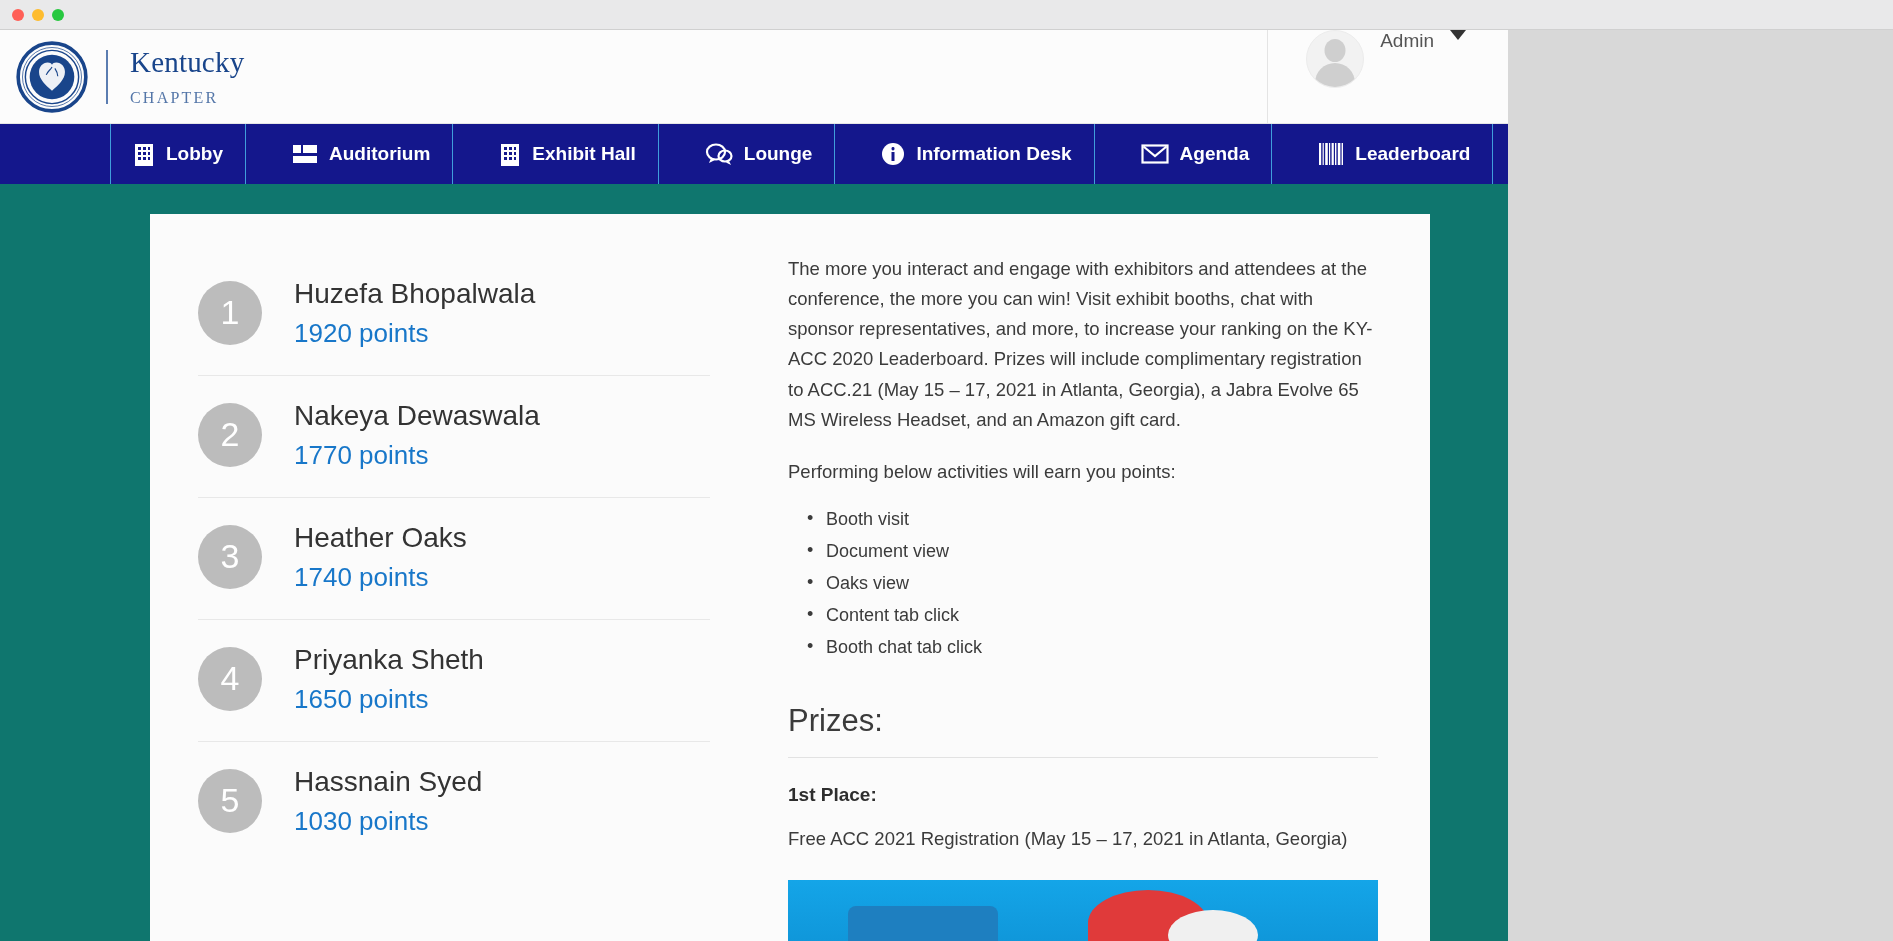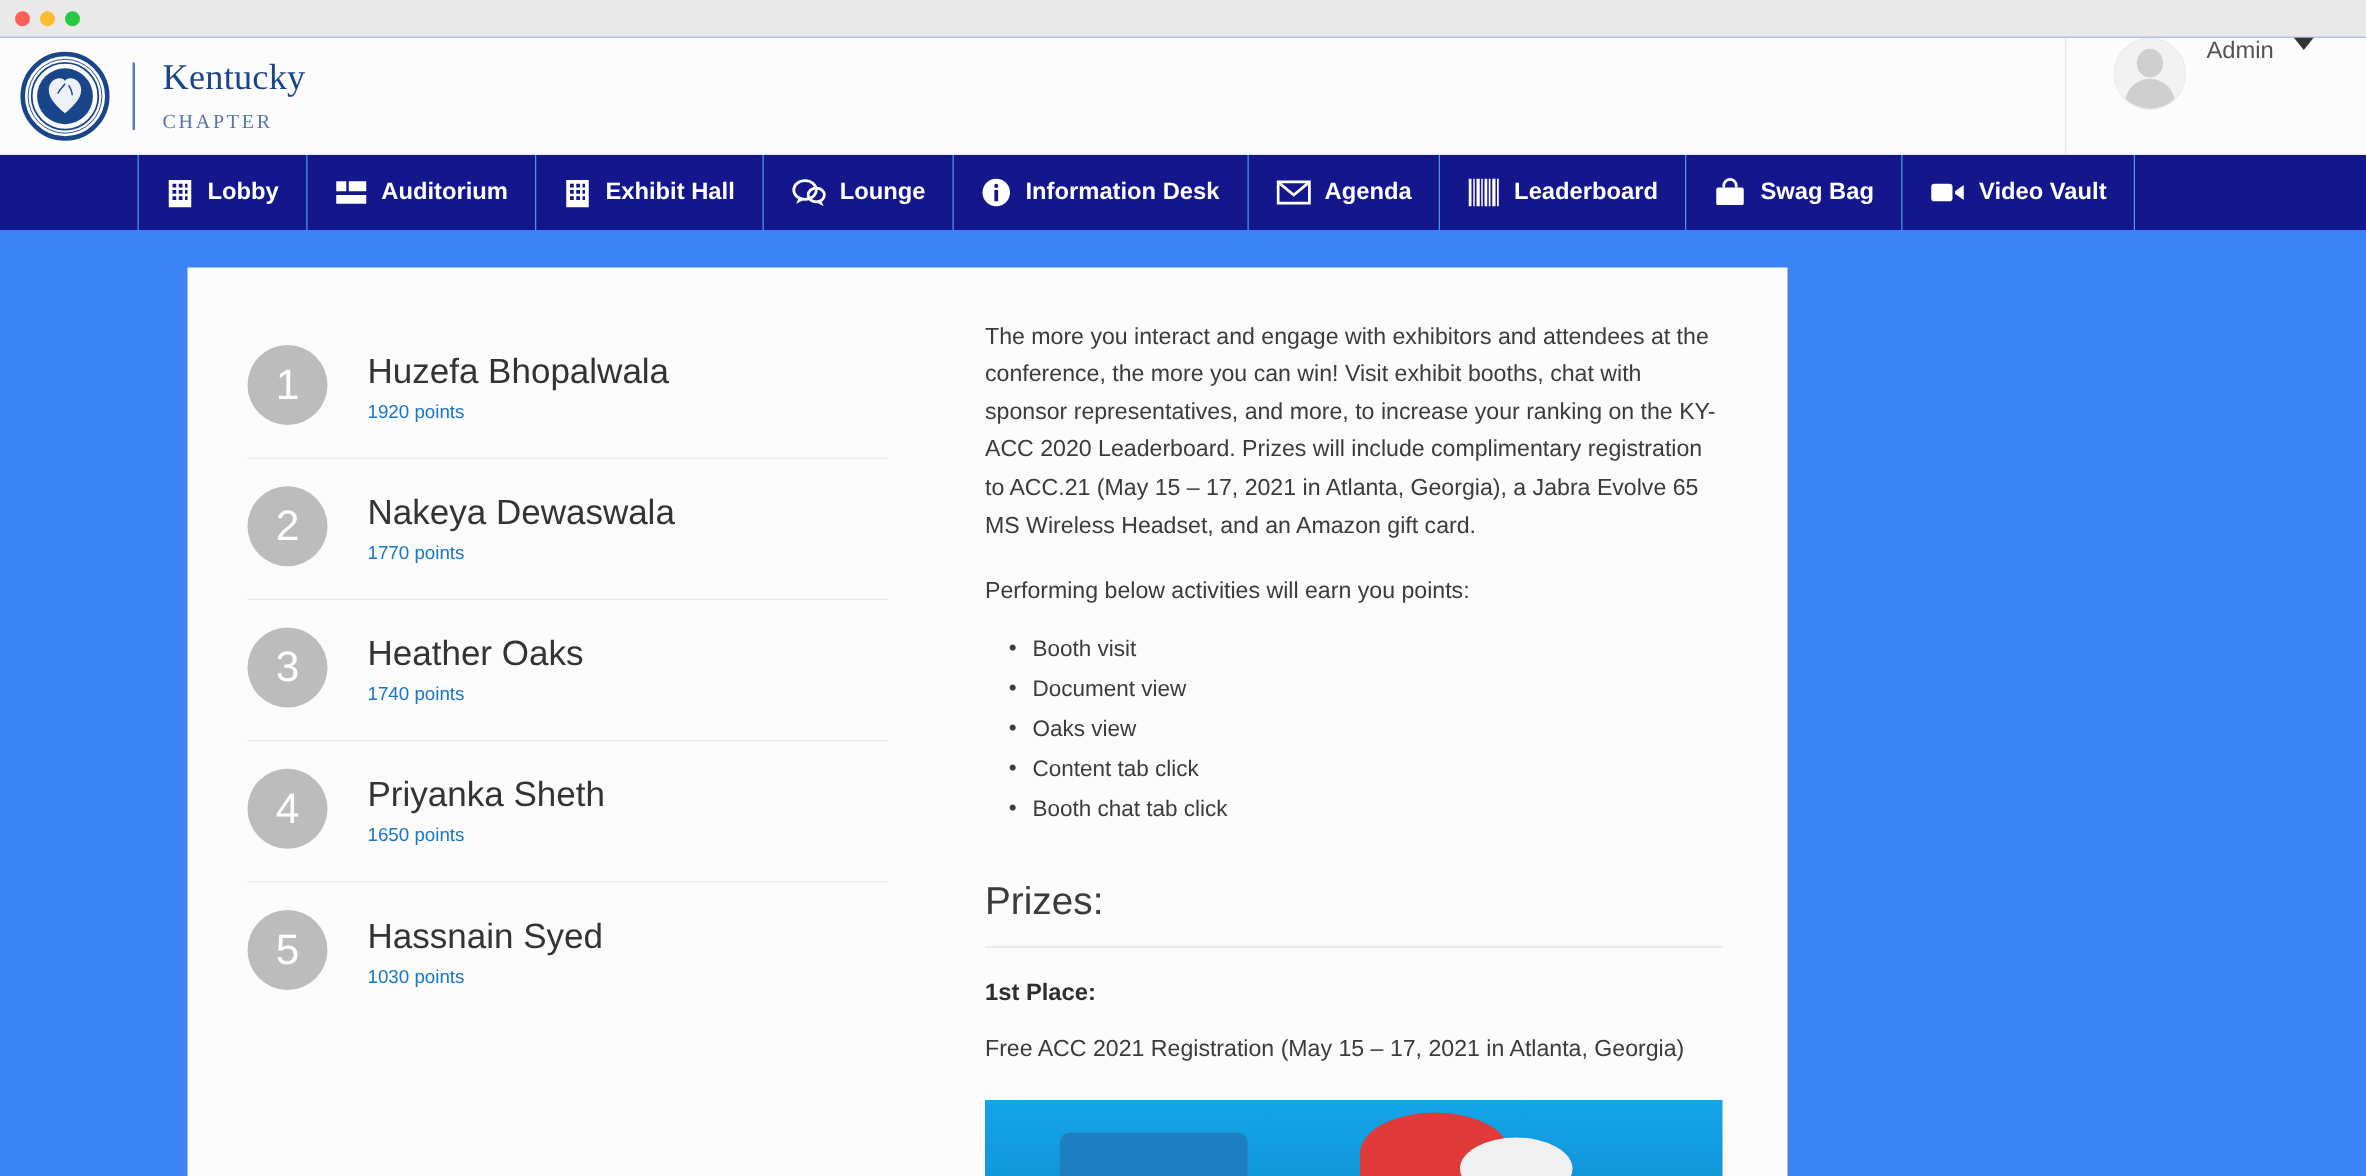--- a/index.html
+++ b/index.html
@@ -21,23 +21,23 @@
     border-bottom: 1px solid #d0d0d0;
   }
   .dot { width: 12px; height: 12px; border-radius: 50%; display: block; }
   .dot.red { background: #ff5f57; }
   .dot.yellow { background: #febc2e; }
   .dot.green { background: #28c840; }
 
   
   .viewport {
     position: relative;
-    width: 1893px;
+    width: 1508px;
     height: 911px;
-    background: #3b82f6;
+    background: #0f766e;
     overflow: hidden;
   }
 
   
   .site-header {
     height: 94px;
     background: #fcfcfc;
     display: flex;
     align-items: center;
     justify-content: space-between;
@@ -99,20 +99,21 @@
     border-top: 10px solid #333;
   }
 
   
   .main-nav {
     height: 60px;
     background: #14178c;
     display: flex;
     align-items: stretch;
     padding-left: 110px;
+    gap: 24px;
   }
   .nav-item {
     display: flex;
     align-items: center;
     gap: 11px;
     padding: 0 22px;
     color: #fff;
     font-size: 19px;
     font-weight: bold;
     border-right: 1px solid #3f9edb;
@@ -157,21 +158,21 @@
     font-size: 34px;
     display: flex; align-items: center; justify-content: center;
   }
   .lb-name {
     font-size: 28px;
     color: #333;
     font-weight: 400;
     line-height: 1.25;
   }
   .lb-points {
-    font-size: 15px;
+    font-size: 26px;
     color: #1877c9;
     margin-top: 7px;
   }
 
   
   .info-col {
     flex: 1;
     padding: 0 52px 0 28px;
   }
   .info-para {

